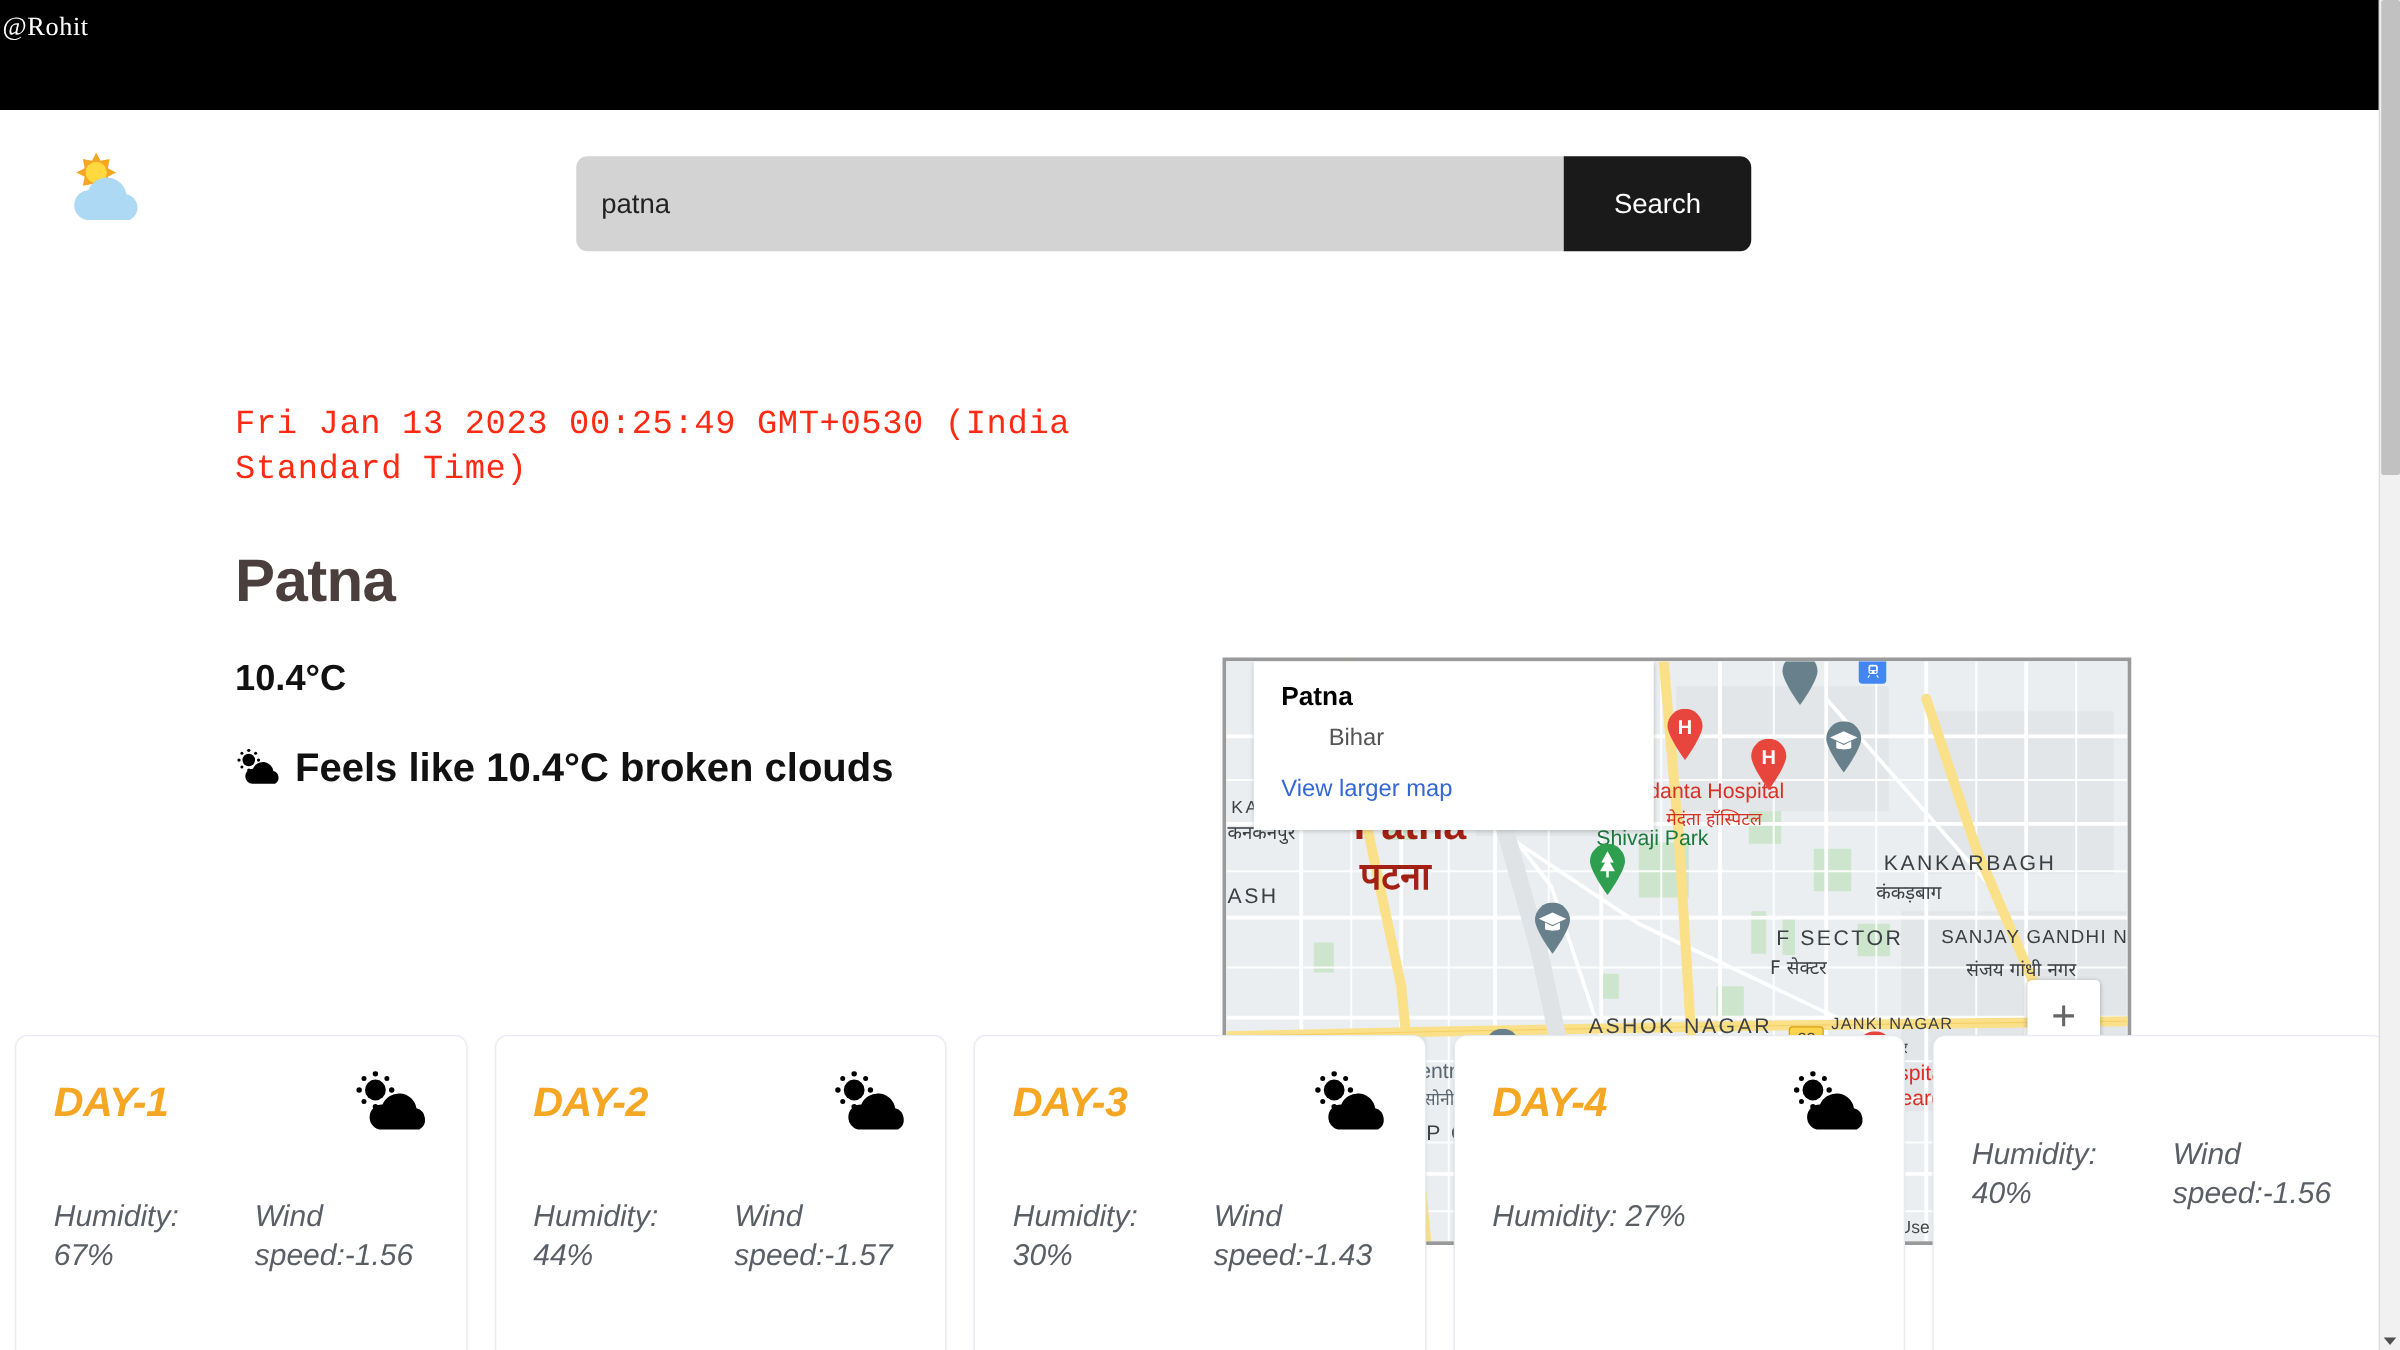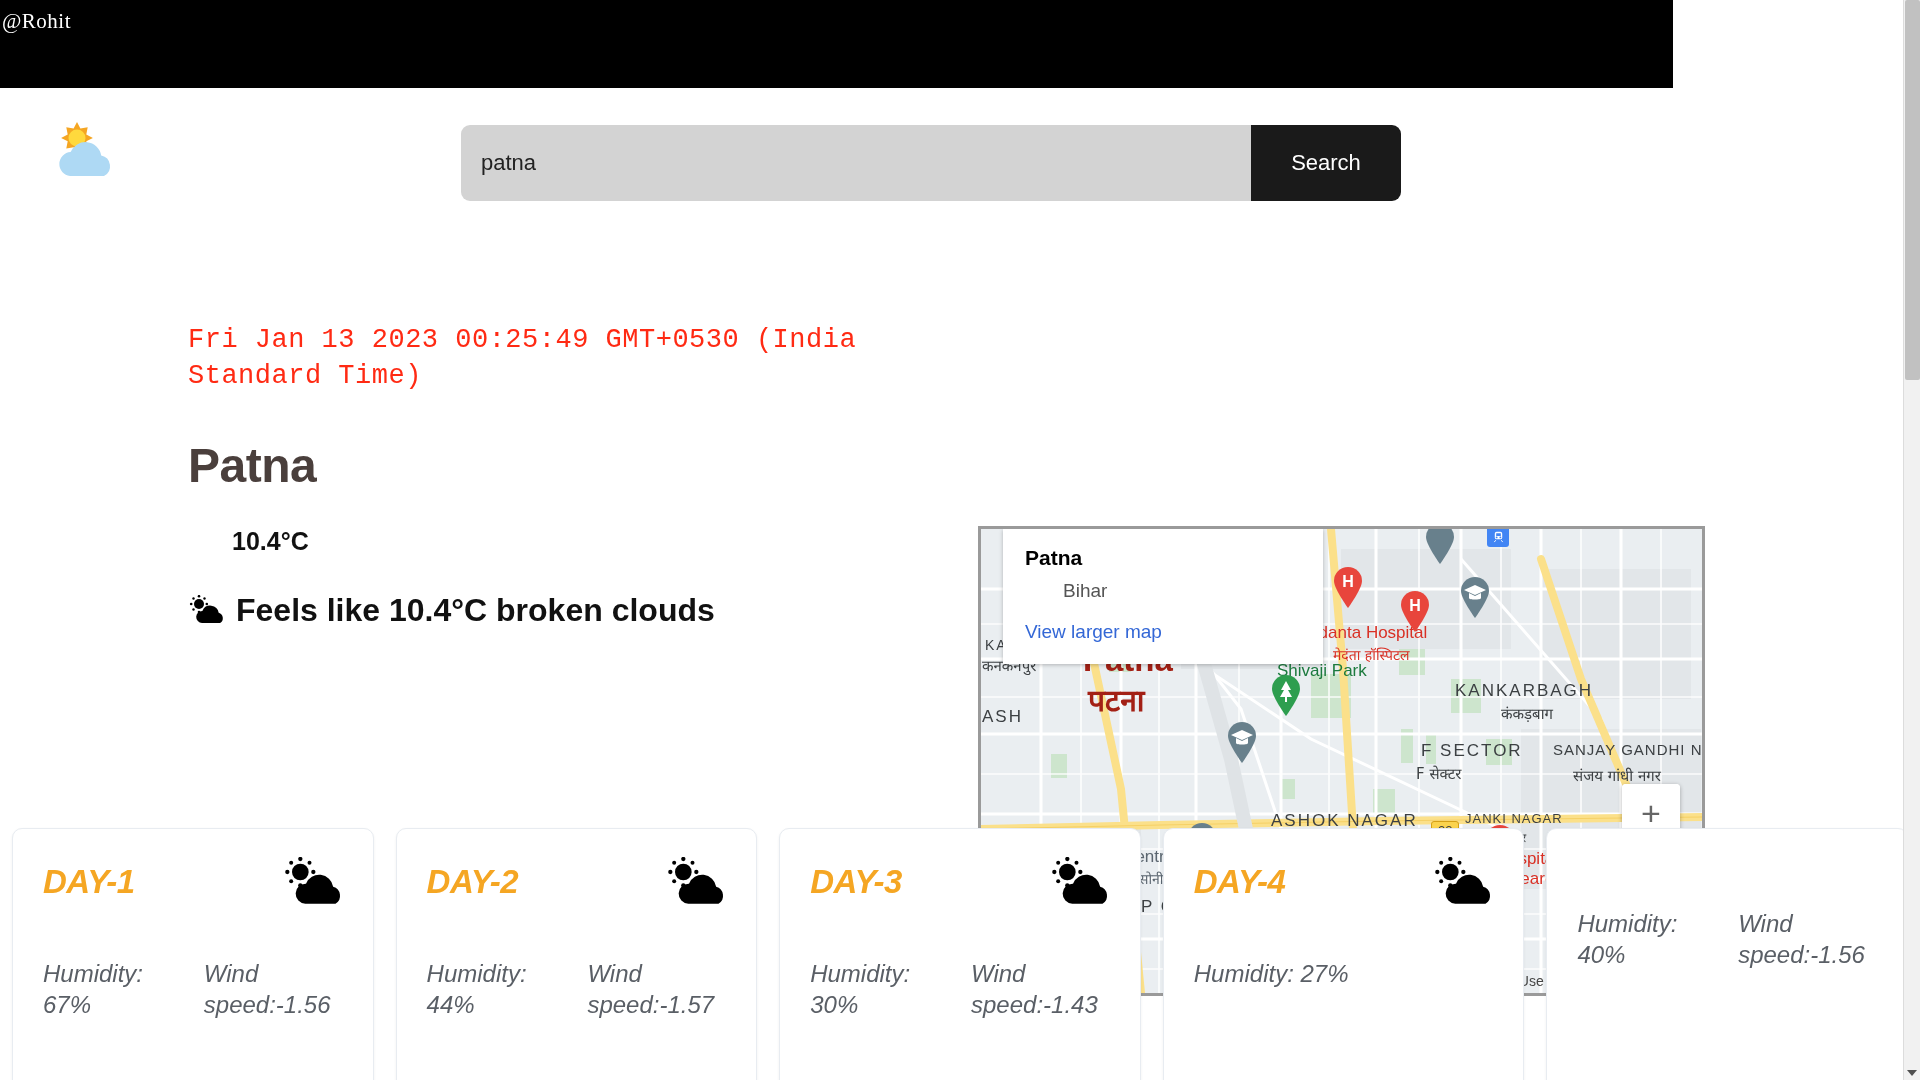--- a/index.html
+++ b/index.html
@@ -8,21 +8,21 @@
     width: 1920px;
     height: 1080px;
     overflow: hidden;
     background: #ffffff;
     font-family: "Liberation Sans", sans-serif;
   }
 
   
   .topbar {
     position: relative;
-    width: 1673px;
+    width: 1920px;
     height: 88px;
     background: #000000;
     display: flex;
     align-items: center;
     justify-content: center;
   }
   .topbar-user {
     position: absolute;
     left: 2px;
     top: 9px;
@@ -107,23 +107,22 @@
   .city-name {
     margin-top: 43px;
     color: #4a3f3c;
     font-size: 48px;
     font-weight: bold;
     letter-spacing: -0.5px;
   }
   .temp-now {
     margin-top: 34px;
     color: #111111;
-    font-size: 25px;
+    font-size: 29px;
     font-weight: bold;
-    margin-left: 44px;
   }
   .feels-row {
     margin-top: 36px;
     display: flex;
     align-items: center;
     gap: 12px;
     color: #111111;
     font-size: 32px;
     font-weight: bold;
   }
@@ -444,21 +443,21 @@
 
       <div class="mlabel mlabel-area" style="left:1px; top:178px;">ASH</div>
       <div class="mlabel mlabel-area" style="left:4px; top:108px; font-size:14px;">KANKARPUR</div>
       <div class="mlabel mlabel-area-hi" style="left:1px; top:126px;">कनकनपुर</div>
 
       <div class="mlabel mlabel-park" style="left:296px; top:132px;">Shivaji Park</div>
 
       <div class="mlabel mlabel-hosp" style="left:314px; top:94px;">Medanta Hospital</div>
       <div class="mlabel mlabel-hosp-hi" style="left:352px; top:116px;">मेदंता हॉस्पिटल</div>
 
-      <div class="mlabel mlabel-area" style="left:474px; top:152px;">KANKARBAGH</div>
+      <div class="mlabel mlabel-area" style="left:526px; top:152px;">KANKARBAGH</div>
       <div class="mlabel mlabel-area-hi" style="left:520px; top:174px;">कंकड़बाग</div>
 
       <div class="mlabel mlabel-area" style="left:440px; top:212px;">F SECTOR</div>
       <div class="mlabel mlabel-area-hi" style="left:435px; top:234px;">F सेक्टर</div>
 
       <div class="mlabel mlabel-area" style="left:572px; top:212px; font-size:15px; letter-spacing:1px;">SANJAY GANDHI NAGAR</div>
       <div class="mlabel mlabel-area-hi" style="left:592px; top:236px;">संजय गांधी नगर</div>
 
       <div class="mlabel mlabel-area" style="left:290px; top:282px;">ASHOK NAGAR</div>
       <div class="mlabel mlabel-area-hi" style="left:304px; top:304px;">अशोक नगर</div>

